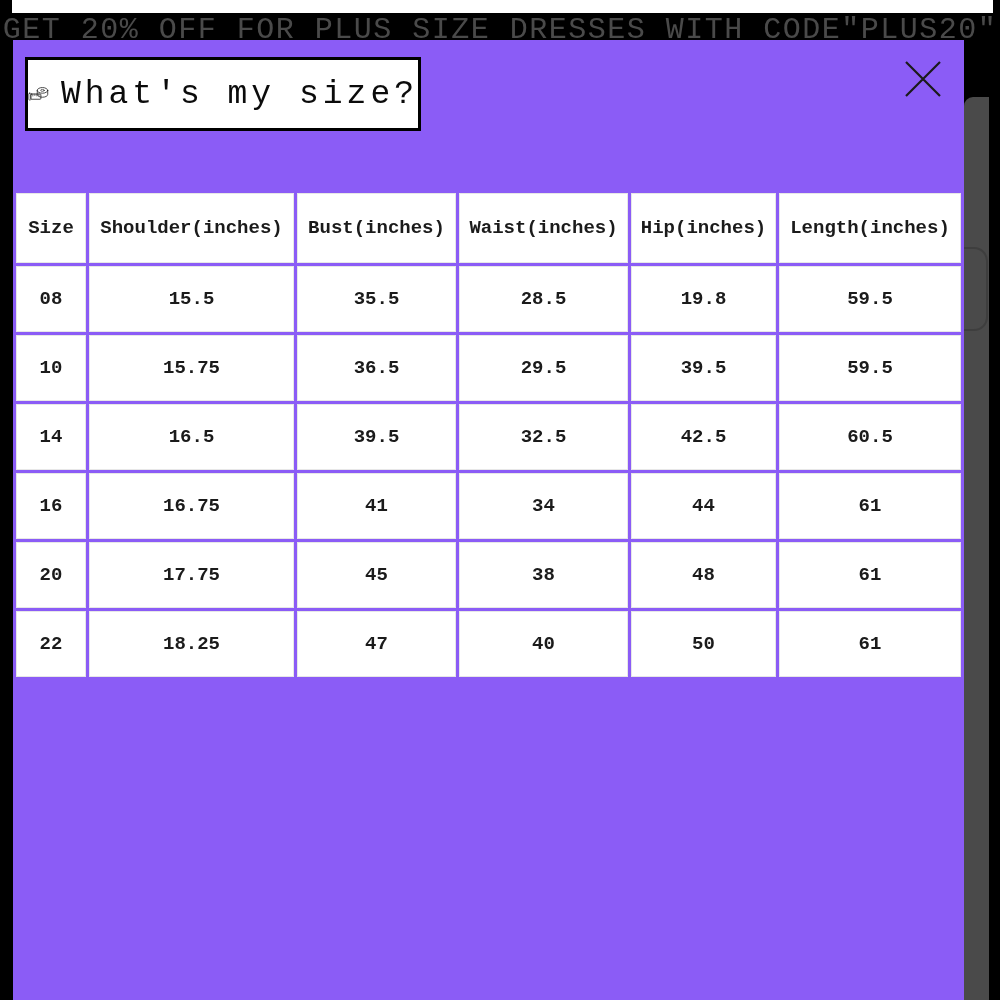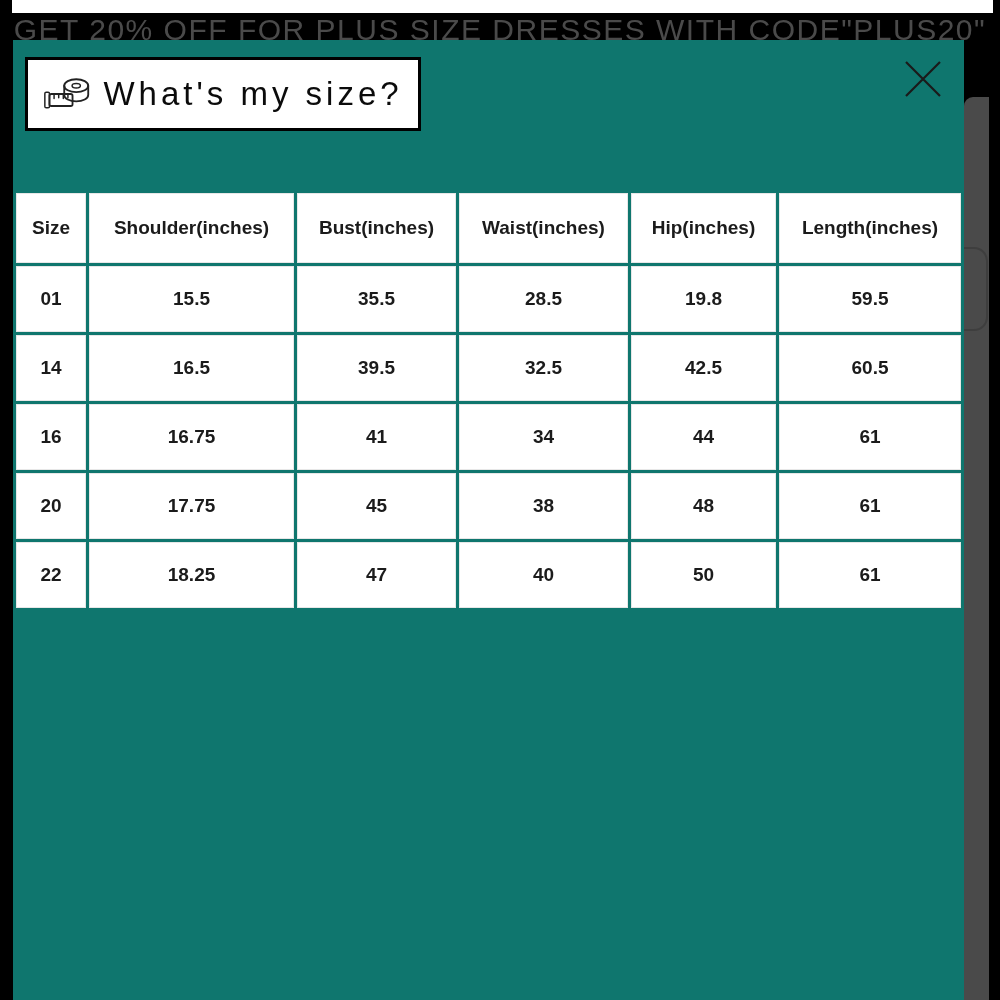--- a/index.html
+++ b/index.html
@@ -6,21 +6,21 @@
     margin: 0;
     padding: 0;
     background: #000;
   }
   .stage {
     position: relative;
     width: 1000px;
     height: 1000px;
     background: #000;
     overflow: hidden;
-    font-family: Liberation Sans, sans-serif;
+    font-family: Liberation Mono, monospace;
   }
   
   .top-white-strip {
     position: absolute;
     left: 12px; top: 0;
     width: 981px; height: 13px;
     background: #ffffff;
   }
   .announcement {
     position: absolute;
@@ -46,21 +46,21 @@
     left: 938px; top: 247px;
     width: 46px; height: 80px;
     border: 2px solid #3e3e3e;
     border-radius: 14px;
   }
   
   .modal {
     position: absolute;
     left: 13px; top: 40px;
     width: 951px; height: 960px;
-    background: #0f766e;
+    background: #8b5cf6;
   }
   .title-box {
     position: absolute;
     left: 12px; top: 17px;
     width: 396px; height: 74px;
     box-sizing: border-box;
     border: 3px solid #000;
     background: #fff;
     display: flex;
     align-items: center;
@@ -159,25 +159,33 @@
           <th>Size</th>
           <th>Shoulder(inches)</th>
           <th>Bust(inches)</th>
           <th>Waist(inches)</th>
           <th>Hip(inches)</th>
           <th>Length(inches)</th>
         </tr>
       </thead>
       <tbody id="size-tbody">
           <tr>
-            <td>01</td>
+            <td>08</td>
             <td>15.5</td>
             <td>35.5</td>
             <td>28.5</td>
             <td>19.8</td>
+            <td>59.5</td>
+          </tr>
+          <tr>
+            <td>10</td>
+            <td>15.75</td>
+            <td>36.5</td>
+            <td>29.5</td>
+            <td>39.5</td>
             <td>59.5</td>
           </tr>
           <tr>
             <td>14</td>
             <td>16.5</td>
             <td>39.5</td>
             <td>32.5</td>
             <td>42.5</td>
             <td>60.5</td>
           </tr>

